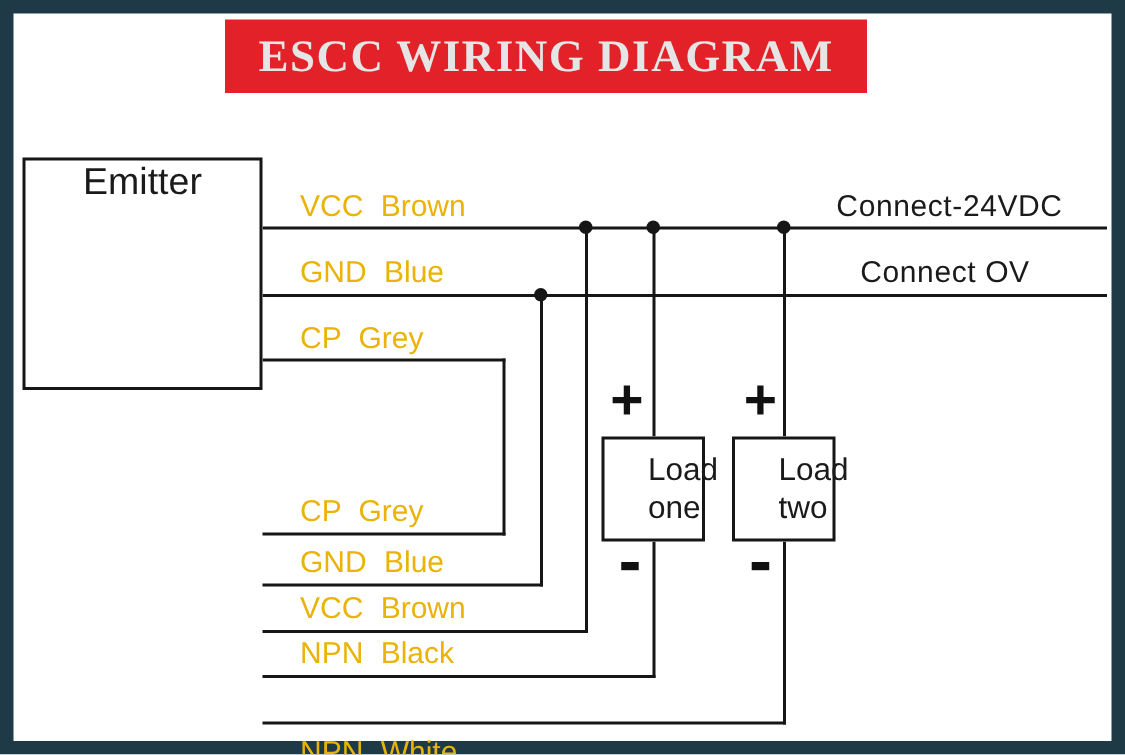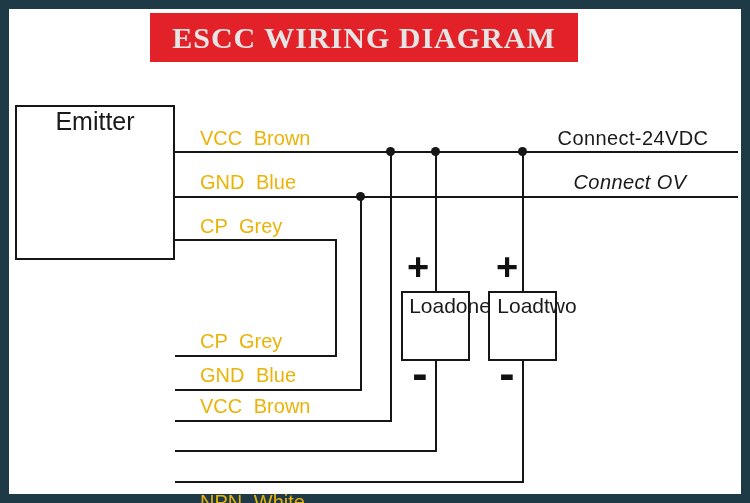--- a/index.html
+++ b/index.html
@@ -26,21 +26,21 @@
     white-space:nowrap;
   }
   .line{position:absolute;background:#161616;}
   .dot{position:absolute;width:9px;height:9px;border-radius:50%;background:#161616;}
   .compbox{
     position:absolute;border:2px solid #161616;background:#ffffff;
     display:flex;align-items:flex-start;justify-content:center;
     color:#1a1a1a;box-sizing:border-box;
   }
   .bigbox-label{font-size:25px;}
-  .loadbox{flex-direction:row;font-size:21px;line-height:1.2;padding-left:29px;}
+  .loadbox{flex-direction:column;font-size:21px;line-height:1.2;padding-left:29px;}
   .wire-label{
     position:absolute;color:#eab308;font-size:20px;word-spacing:6px;white-space:nowrap;text-align:center;
   }
   .right-label{
     position:absolute;color:#1a1a1a;font-size:20px;letter-spacing:0.4px;
     white-space:nowrap;text-align:center;
   }
   .polarity{
     position:absolute;color:#111111;font-weight:700;
     display:flex;align-items:center;justify-content:center;
@@ -99,17 +99,18 @@
   <div class="polarity plus" style="left:489px;top:248px;width:36px;height:38px;">+</div>
   <div class="polarity minus" style="left:404px;top:354px;width:32px;height:38px;">-</div>
   <div class="polarity minus" style="left:491px;top:354px;width:32px;height:38px;">-</div>
 
   <div class="wire-label" style="left:200px;top:127px;">VCC Brown</div>
   <div class="wire-label" style="left:200px;top:171px;">GND Blue</div>
   <div class="wire-label" style="left:200px;top:215px;">CP Grey</div>
   <div class="wire-label" style="left:200px;top:330px;">CP Grey</div>
   <div class="wire-label" style="left:200px;top:364px;">GND Blue</div>
   <div class="wire-label" style="left:200px;top:395px;">VCC Brown</div>
+  <div class="wire-label" style="left:200px;top:425px;">NPN Black</div>
   <div class="wire-label" style="left:200px;top:456px;margin-top:35px;">NPN White</div>
 
   <div class="right-label" style="left:538px;top:127px;width:190px;">Connect-24VDC</div>
-  <div class="right-label" style="left:560px;top:171px;width:140px;font-style:italic;">Connect OV</div>
+  <div class="right-label" style="left:560px;top:171px;width:140px;">Connect OV</div>
 </div>
 
 </body></html>

